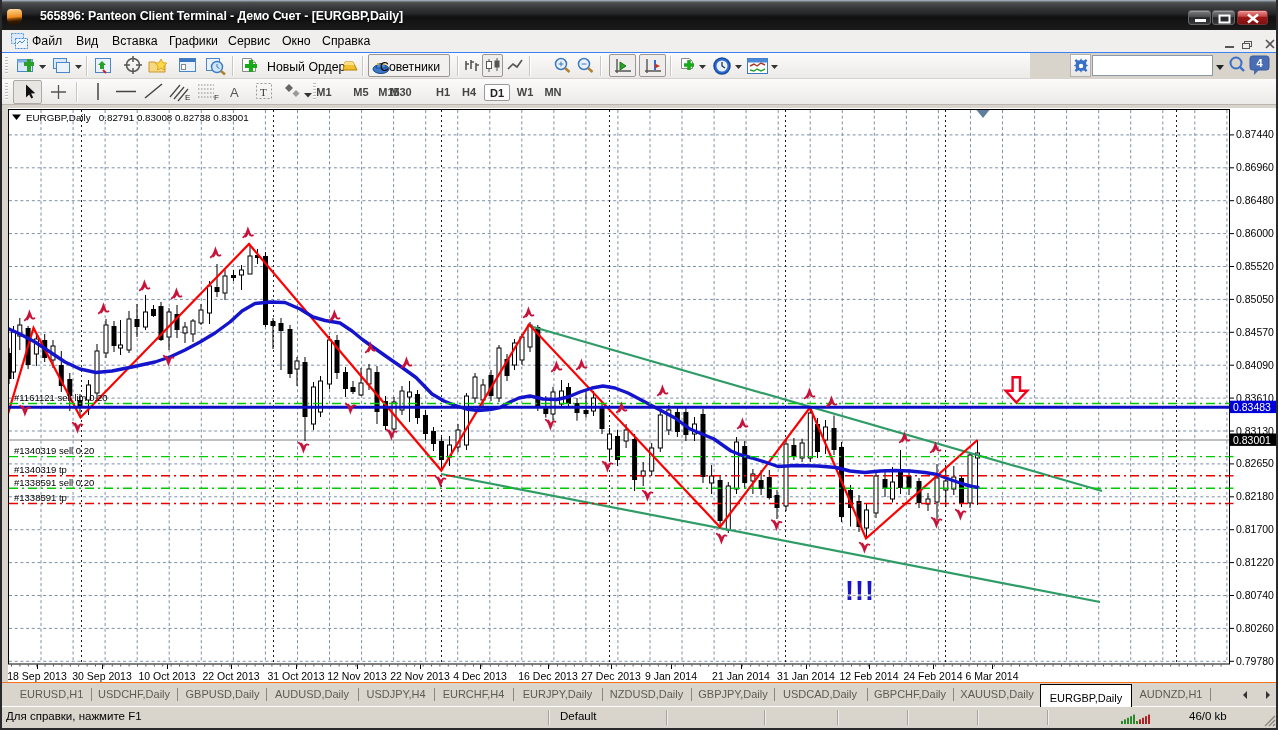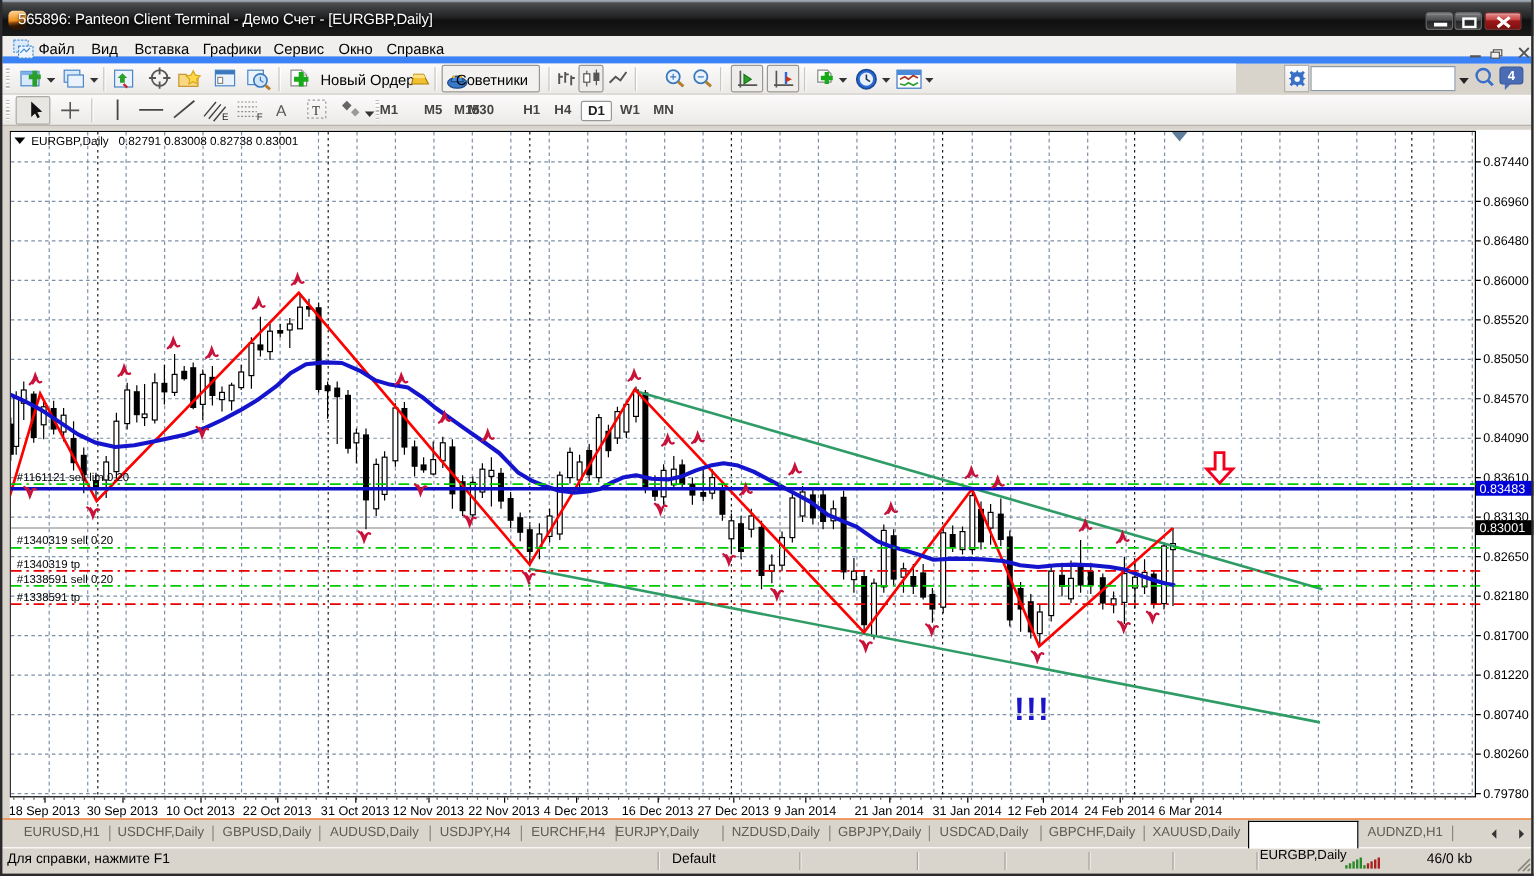--- a/index.html
+++ b/index.html
@@ -1,34 +1,34 @@
 <!DOCTYPE html>
 <html><head><meta charset="utf-8"><style>
 *{margin:0;padding:0;box-sizing:border-box}
 body{width:1278px;height:730px;font-family:"Liberation Sans",sans-serif;position:relative;overflow:hidden;background:#d8d4cc}
 #titlebar{position:absolute;left:0;top:0;width:1278px;height:30px;background:linear-gradient(#848789 0%,#4b4d4e 6%,#3b3c3d 20%,#232425 45%,#101011 55%,#161617 80%,#1b1b1c 100%);border-top:1px solid #9aa8b8;border-radius:3px 3px 0 0}
 #titlebar .logo{position:absolute;left:7px;top:8px;width:15px;height:16px;border-radius:4px 4px 6px 6px;background:linear-gradient(175deg,#ffd9a0 0%,#f9ae52 28%,#ee8c1e 50%,#8a4a08 60%,#321a04 75%,#241204 100%)}
-#titlebar .txt{position:absolute;left:15px;top:8px;font-size:12.4px;font-weight:normal;color:#fff;text-shadow:0 1px 2px #000;letter-spacing:-.1px}
+#titlebar .txt{position:absolute;left:40px;top:8px;font-size:12.4px;font-weight:bold;color:#fff;text-shadow:0 1px 2px #000;letter-spacing:-.1px}
 .wbtn{position:absolute;top:9px;height:15px;border-radius:3px;border:1px solid #666;box-shadow:inset 0 1px 0 rgba(255,255,255,.25)}
 #bmin{left:1188px;width:23px;background:linear-gradient(#7b7d7f 0%,#4a4c4e 45%,#242526 52%,#3a3b3c 100%)}
 #bmax{left:1212px;width:23px;background:linear-gradient(#7b7d7f 0%,#4a4c4e 45%,#242526 52%,#3a3b3c 100%)}
 #bcls{left:1237px;width:31px;background:linear-gradient(#e88e8e 0%,#c84848 40%,#9c1818 50%,#801010 100%);border-color:#733}
-#menubar{position:absolute;left:2px;top:30px;width:1274px;height:23px;background:#f0efee;border-bottom:6px solid #3b82f6}
+#menubar{position:absolute;left:2px;top:30px;width:1274px;height:23px;background:#f0efee;border-bottom:1px solid #3b82f6}
 .mi{position:absolute;top:4px;font-size:12.3px;color:#000}
 #toolbar1{position:absolute;left:2px;top:53px;width:1028px;height:26px;background:linear-gradient(#fcfbfb,#eceae7);border-bottom:1px solid #d5d2cd}
 #toolbar2{position:absolute;left:2px;top:79px;width:1274px;height:26px;background:linear-gradient(#fcfbfb,#eceae7);border-bottom:1px solid #b9b6b1}
 .grip{position:absolute;left:3px;top:4px;width:3px;height:18px;background:repeating-linear-gradient(#bbb 0 1px,#fff 1px 2px,transparent 2px 3px)}
 .tsep{position:absolute;top:3px;width:1px;height:20px;background:#c9c6c1;box-shadow:1px 0 0 #fff}
 .tf{position:absolute;top:5px;height:17px;font-size:11px;font-weight:bold;color:#444;text-align:center;line-height:16px}
 .tfsel{background:#fdfdfd;border:1px solid #999;border-radius:2px;color:#222}
 #chartarea{position:absolute;left:0;top:105px;width:1278px;height:581px;background:#d8d4cc}
 #tabbar{position:absolute;left:2px;top:682px;width:1274px;height:24px;background:#d9d5cd;border-top:1px solid #f97316}
 .tab{position:absolute;top:5px;font-size:11px;color:#5c5c52}
 .tabsep{position:absolute;top:5px;width:1px;height:13px;background:#8a877e}
-#activetab{position:absolute;left:1038px;top:1px;width:92px;height:23px;background:#fff;border:1px solid #000;border-bottom:0;font-size:11px;color:#000;text-align:center;padding-top:22px;z-index:2}
+#activetab{position:absolute;left:1038px;top:1px;width:92px;height:23px;background:#fff;border:1px solid #000;border-bottom:0;font-size:11px;color:#000;text-align:center;padding-top:7px;z-index:2}
 #statusbar{position:absolute;left:2px;top:706px;width:1274px;height:22px;background:#d9d5cd;border-top:1px solid #fff;font-size:11.5px;color:#000}
 .scell{position:absolute;top:3px;bottom:3px;width:1px;background:#a8a49c;box-shadow:1px 0 0 #eee}
 #winborder{position:absolute;left:0;top:0;width:1278px;height:730px;border:2px solid #2a2a2c;border-top:0;pointer-events:none;z-index:50}
 .icon{position:absolute;top:3px}
 </style></head>
 <body>
 <div id="titlebar">
  <div class="logo"></div>
  <div class="txt">565896: Panteon Client Terminal - Демо Счет - [EURGBP,Daily]</div>
  <div class="wbtn" id="bmin"><svg width="23" height="15">
@@ -618,21 +618,21 @@
 <div class="tab" style="left:89px;width:86px;text-align:center">USDCHF,Daily</div>
 <div class="tabsep" style="left:175px"></div>
 <div class="tab" style="left:176px;width:89px;text-align:center">GBPUSD,Daily</div>
 <div class="tabsep" style="left:264px"></div>
 <div class="tab" style="left:264px;width:92px;text-align:center">AUDUSD,Daily</div>
 <div class="tabsep" style="left:356px"></div>
 <div class="tab" style="left:356px;width:76px;text-align:center">USDJPY,H4</div>
 <div class="tabsep" style="left:432px"></div>
 <div class="tab" style="left:432px;width:79px;text-align:center">EURCHF,H4</div>
 <div class="tabsep" style="left:511px"></div>
-<div class="tab" style="left:511px;width:89px;">EURJPY,Daily</div>
+<div class="tab" style="left:511px;width:89px;text-align:center">EURJPY,Daily</div>
 <div class="tabsep" style="left:600px"></div>
 <div class="tab" style="left:600px;width:89px;text-align:center">NZDUSD,Daily</div>
 <div class="tabsep" style="left:689px"></div>
 <div class="tab" style="left:689px;width:84px;text-align:center">GBPJPY,Daily</div>
 <div class="tabsep" style="left:772px"></div>
 <div class="tab" style="left:772px;width:92px;text-align:center">USDCAD,Daily</div>
 <div class="tabsep" style="left:865px"></div>
 <div class="tab" style="left:865px;width:86px;text-align:center">GBPCHF,Daily</div>
 <div class="tabsep" style="left:951px"></div>
 <div class="tab" style="left:951px;width:88px;text-align:center">XAUUSD,Daily</div>

